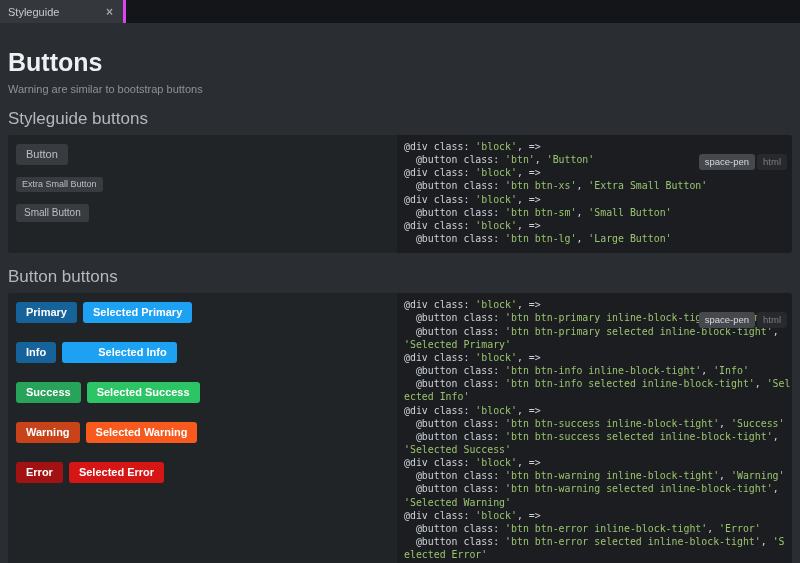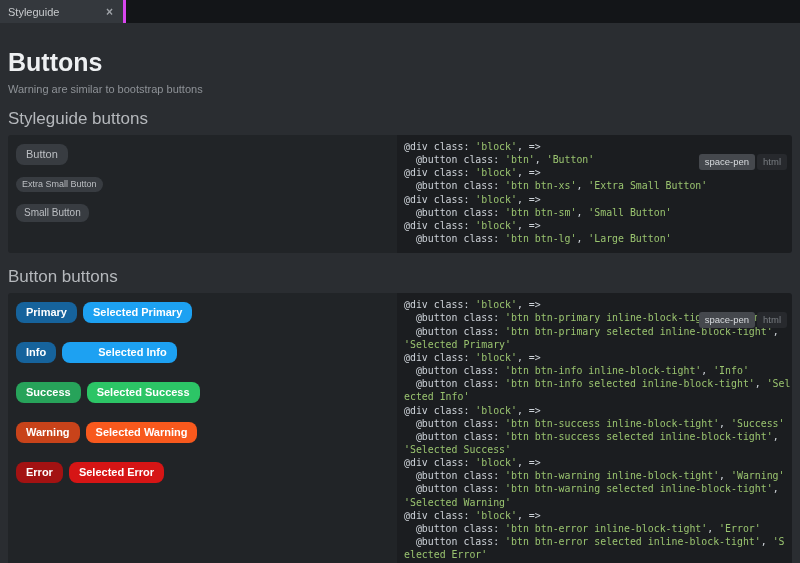--- a/index.html
+++ b/index.html
@@ -27,21 +27,21 @@
   
   .example { flex:0 0 389px; background:#212427; padding:9px 8px; }
   .example .block { margin-bottom:10px; }
   .example .block:last-child { margin-bottom:0; }
   .example-colored .block { margin-bottom:19px; }
   
   .btn {
     display:inline-block; vertical-align:middle; border:none; cursor:pointer;
     background:var(--c-button); color:#bcbfc3;
     font-family:"Liberation Sans", sans-serif;
-    font-size:11px; line-height:1.18; padding:4px 10px; border-radius:8px;
+    font-size:11px; line-height:1.18; padding:4px 10px; border-radius:3px;
     margin-right:6px;
     text-align:right;
   }
   .btn-xs { font-size:9px;  padding:2px 6px; }
   .btn-sm { font-size:10px; padding:3px 8px; }
   .btn-lg { font-size:14px; padding:6px 13px; }
   .btn-primary,.btn-info,.btn-success,.btn-warning,.btn-error { color:#ffffff; font-weight:600; }
   .btn-primary { background:var(--c-primary); }
   .btn-primary.selected { background:var(--c-primary-selected); }
   .btn-info { background:var(--c-info); }

